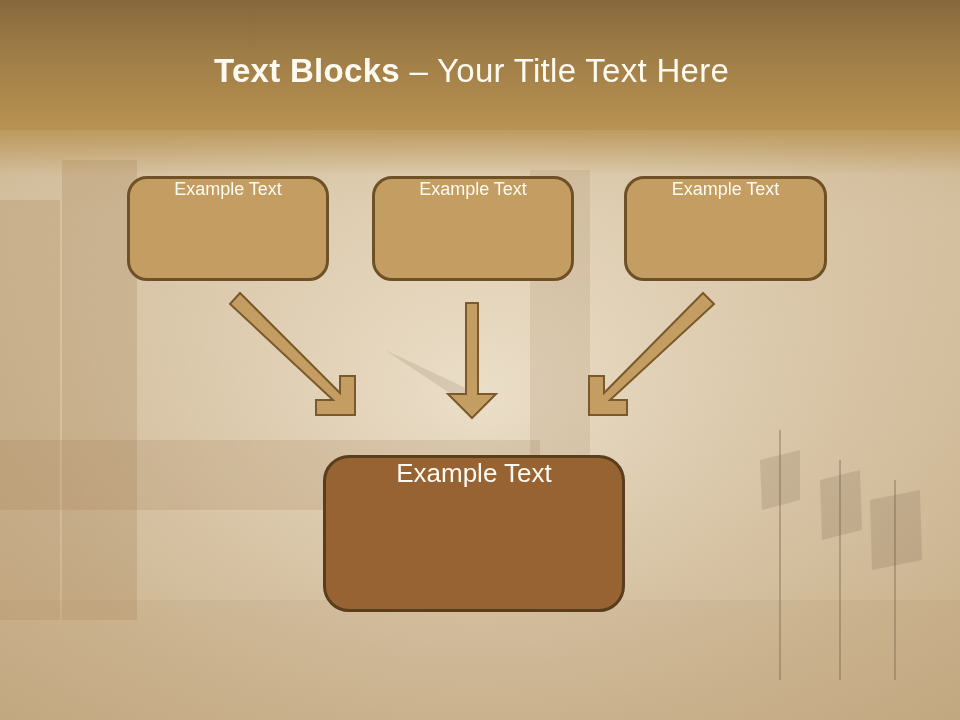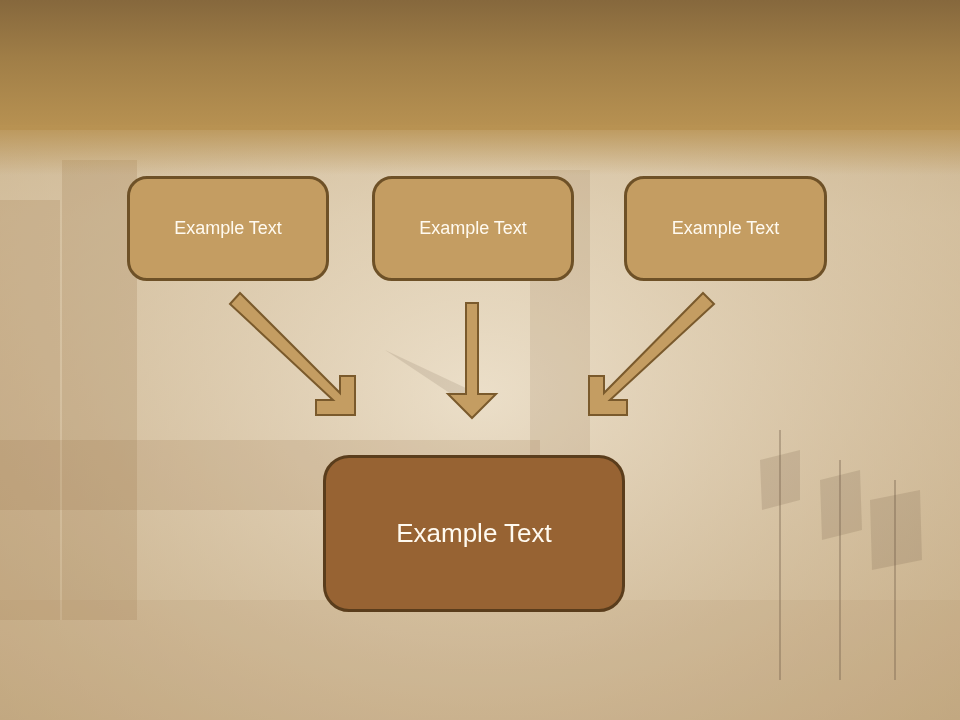--- a/index.html
+++ b/index.html
@@ -9,21 +9,21 @@
            background: linear-gradient(180deg, #d9c7a6 0%, #e6d9c1 30%, #dccbb0 60%, #cfbb9a 100%); overflow:hidden; }
   .bg-texture { position:absolute; inset:0; }
   .header-band { position:absolute; left:0; top:0; width:960px; height:130px;
                  background: linear-gradient(180deg, #86683d 0%, #a07e47 45%, #b89252 100%); }
   .header-fade { position:absolute; left:0; top:125px; width:960px; height:50px;
                  background: linear-gradient(180deg, rgba(184,146,82,0.9) 0%, rgba(184,146,82,0) 100%); }
   .title { position:absolute; left:0; top:52px; width:943px; text-align:center;
            color:#fffaf0; font-size:33px; letter-spacing:0.3px; }
   .title .bold { font-weight:bold; }
   .box { position:absolute; box-sizing:border-box; border:3px solid #6e5127; border-radius:20px;
-         display:flex; align-items:center; justify-content:center; color:#fffaf0; }
+         display:flex; align-items:flex-start; justify-content:center; color:#fffaf0; }
   .box.small { background:#c49d62; font-size:18px; }
   .box.big { background:#976333; border-color:#5a3d1c; font-size:26px; border-radius:26px; }
   svg.arrows { position:absolute; left:0; top:0; }
 </style>
 </head>
 <body>
 
 <div class="slide">
   <svg class="bg-texture" width="960" height="720">
     <defs>
@@ -50,20 +50,23 @@
       <polygon points="820,480 860,470 862,530 822,540"></polygon>
       <polygon points="870,500 920,490 922,560 872,570"></polygon>
     </g>
 
     <polygon points="385,350 470,390 460,400" fill="#6e5a44" fill-opacity="0.15"></polygon>
   </svg>
 
   <div class="header-band"></div>
   <div class="header-fade"></div>
 
+  <div class="title">
+    <span class="bold">Text Blocks</span><span> – </span><span>Your Title Text Here</span>
+  </div>
 
   <div class="box small" style="left:127px; top:176px; width:202px; height:105px;">
     <span>Example Text</span>
   </div>
   <div class="box small" style="left:372px; top:176px; width:202px; height:105px;">
     <span>Example Text</span>
   </div>
   <div class="box small" style="left:624px; top:176px; width:203px; height:105px;">
     <span>Example Text</span>
   </div>

